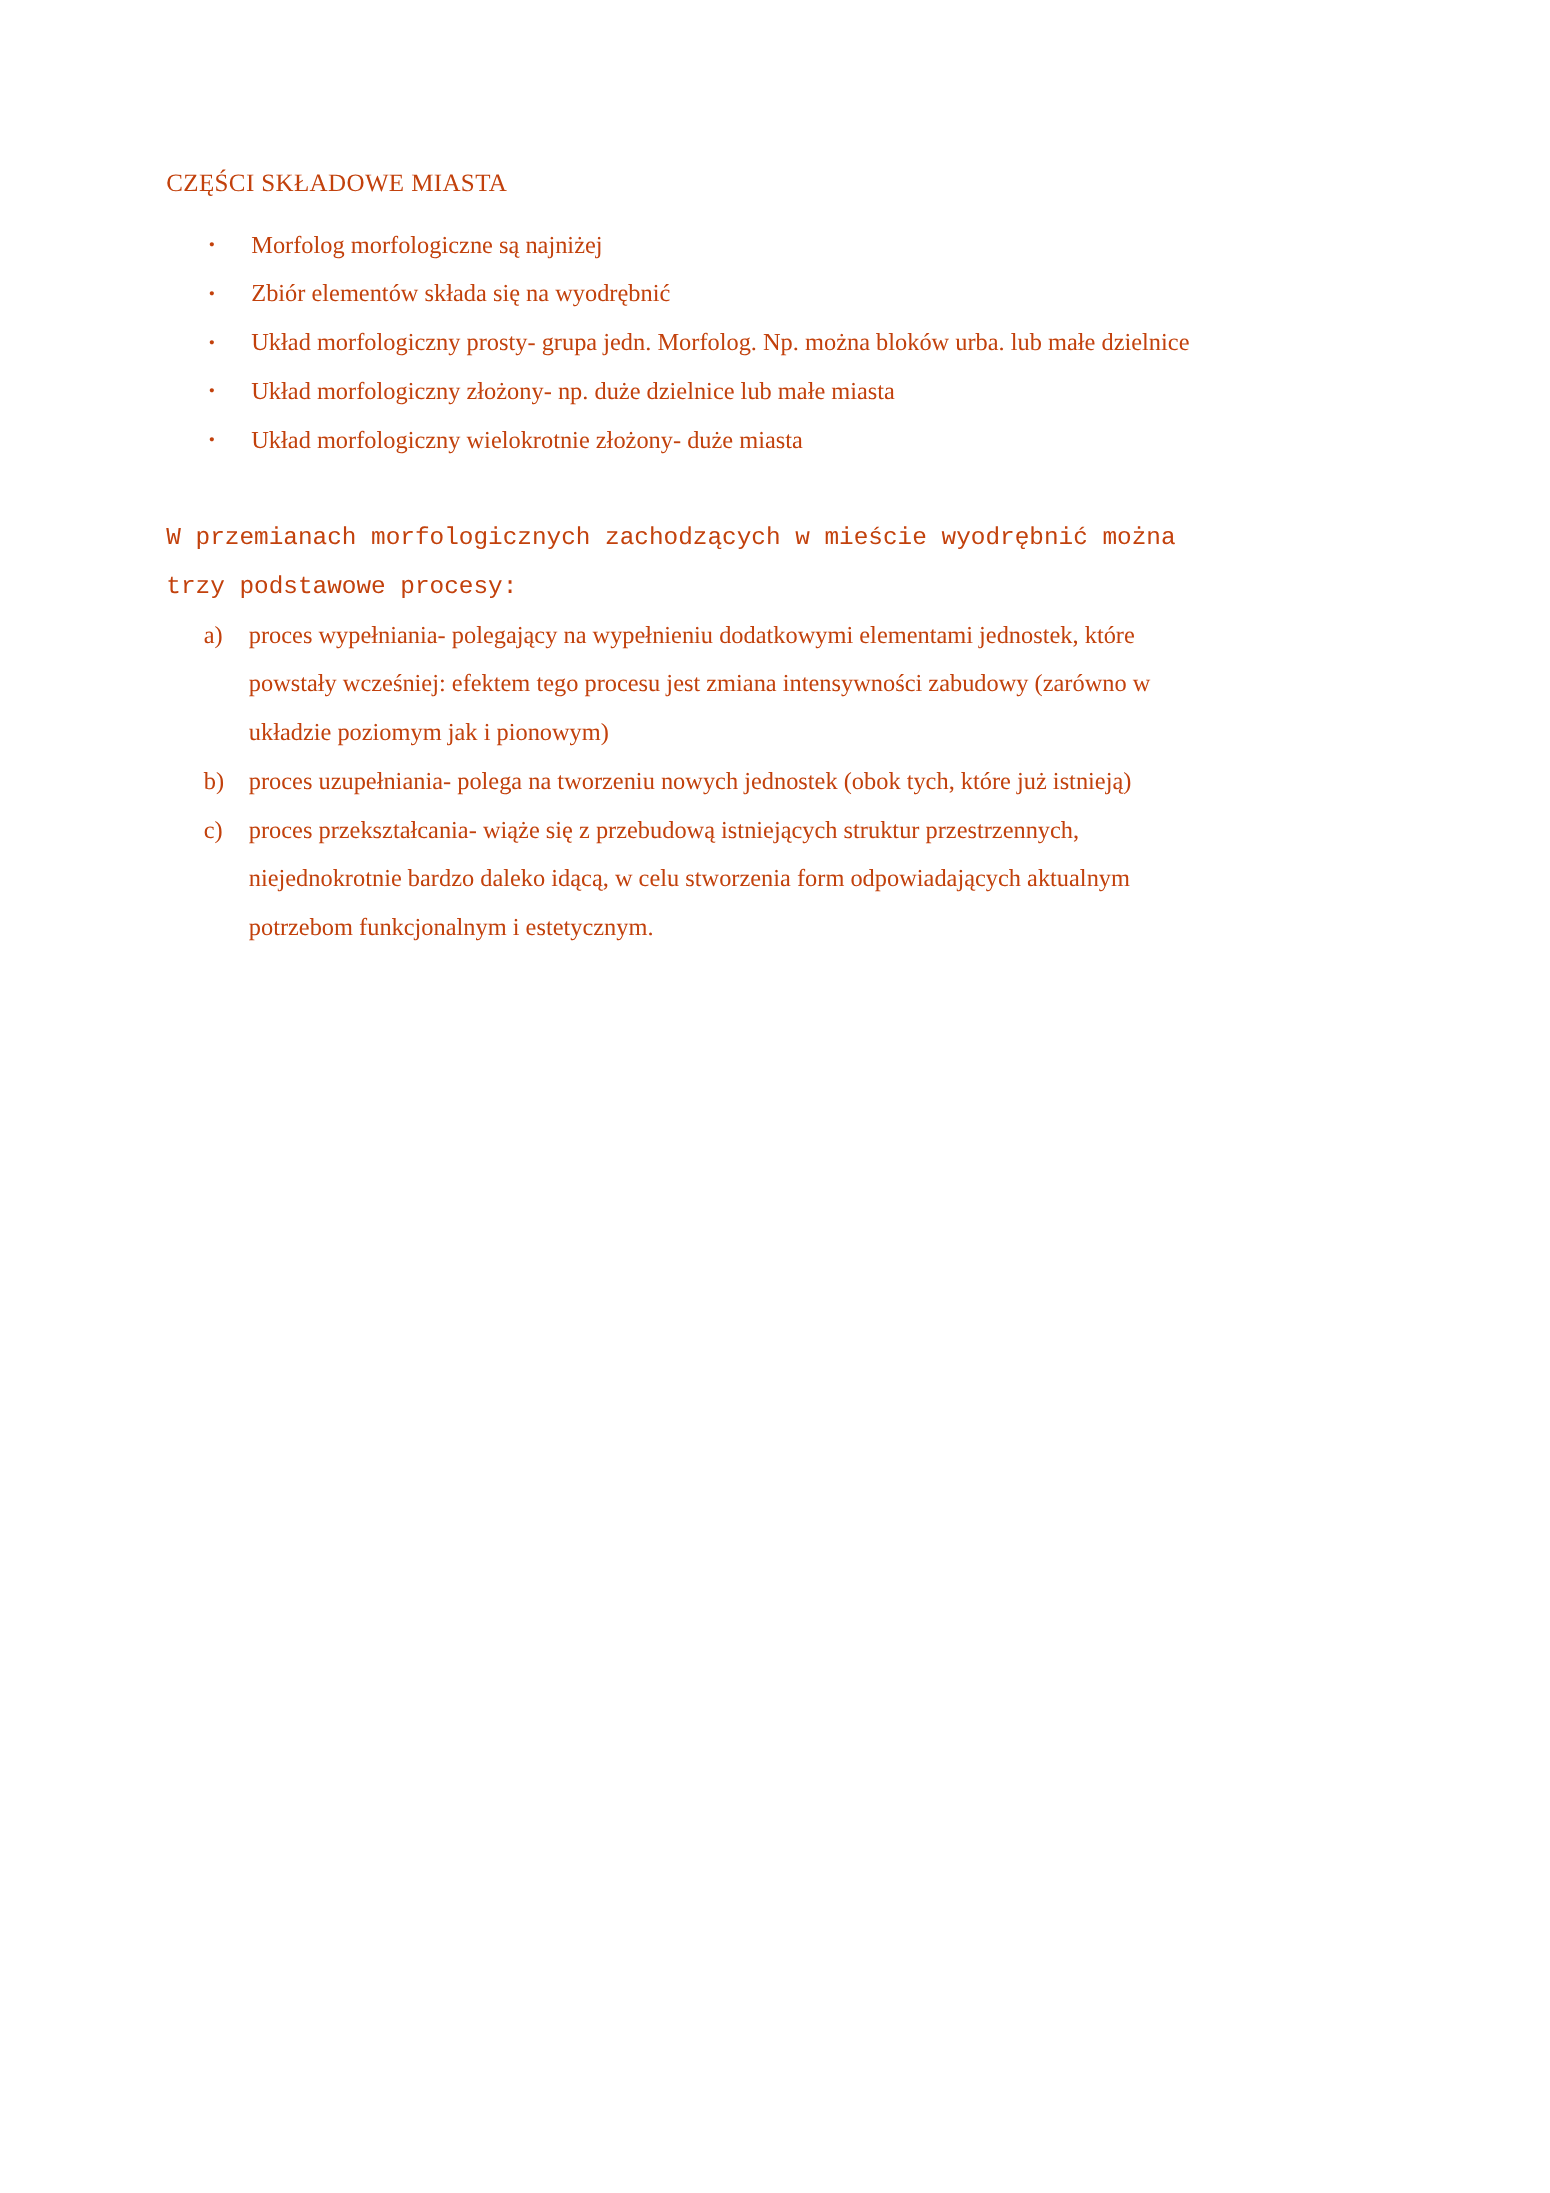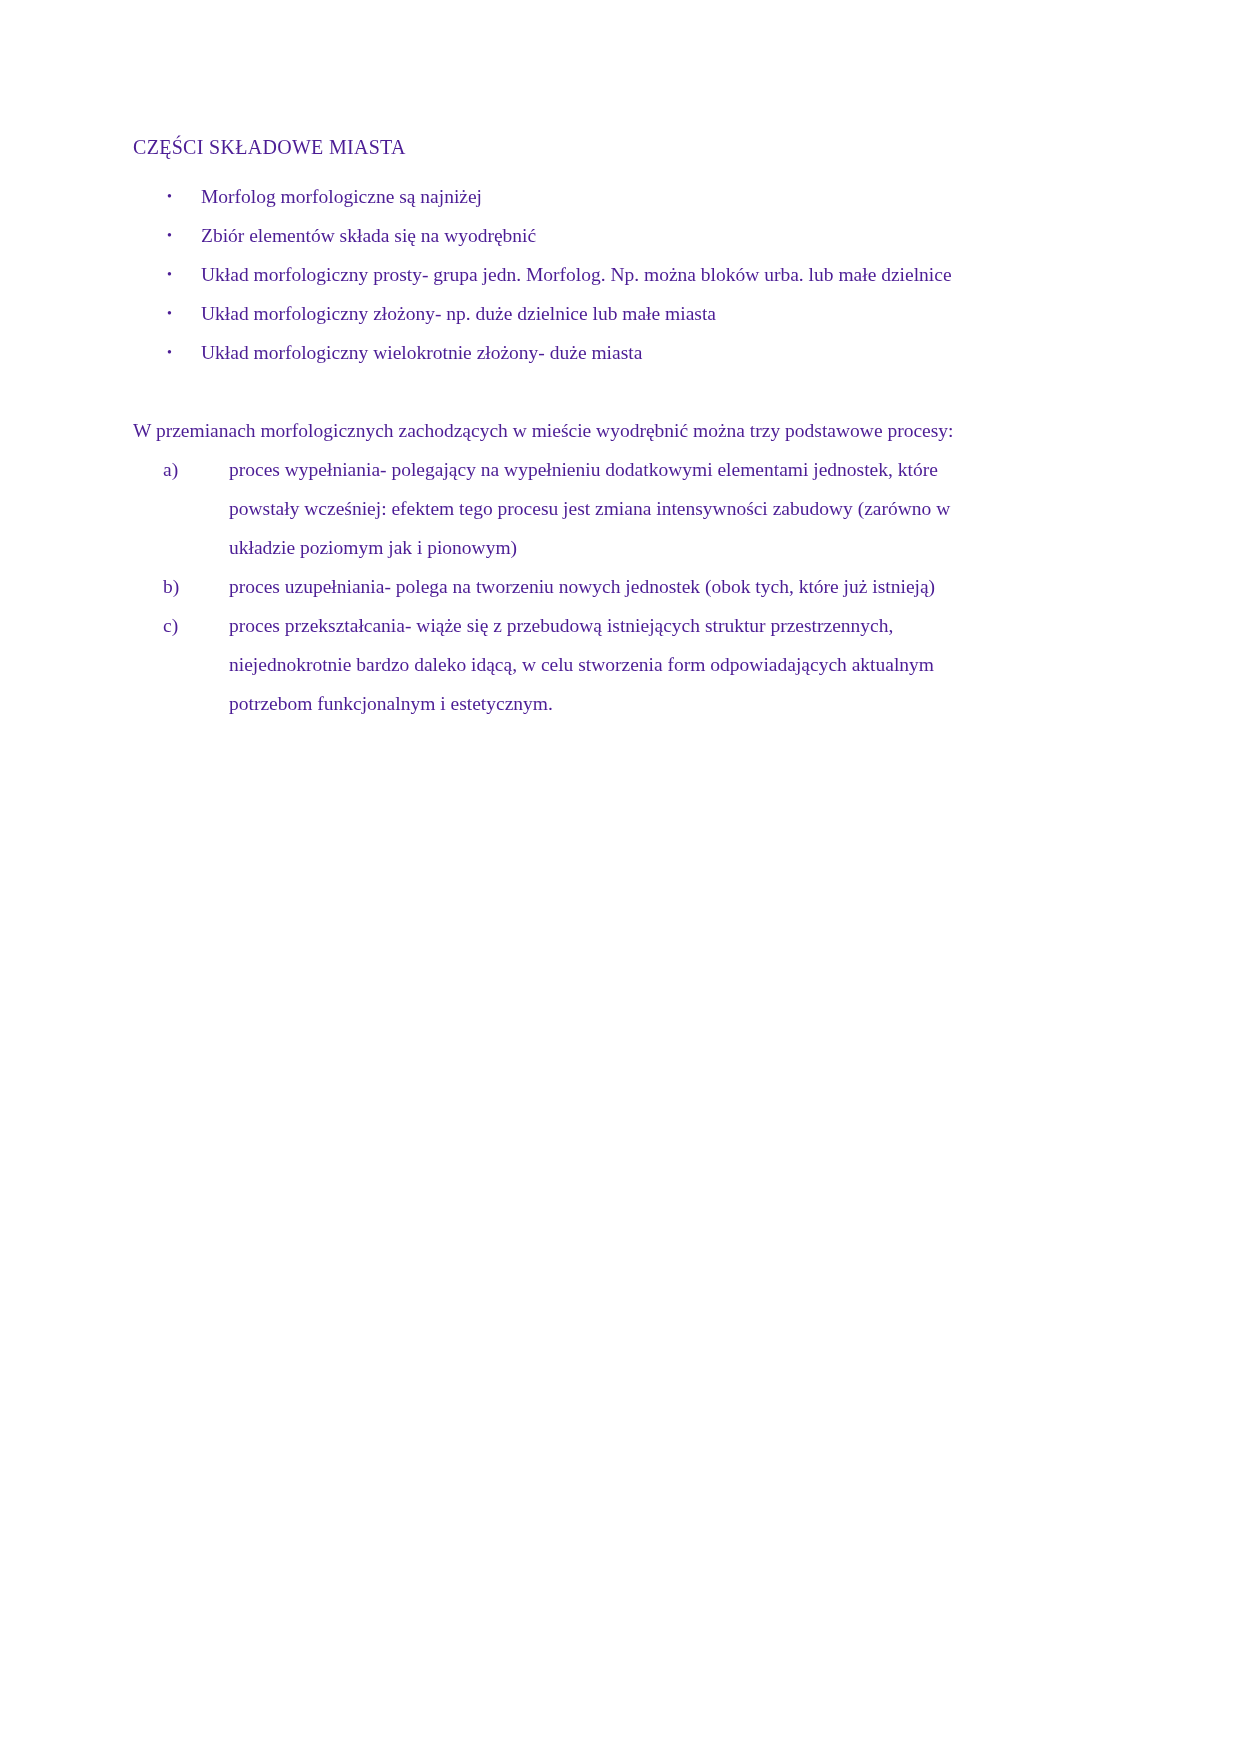--- a/index.html
+++ b/index.html
@@ -6,21 +6,21 @@
     margin: 0;
     padding: 0;
     background: #ffffff;
   }
   .page {
     position: relative;
     width: 1240px;
     height: 1720px;
     background: #ffffff;
     font-family: "Liberation Serif", "DejaVu Serif", serif;
-    color: #4c1d95;
+    color: #c2410c;
     overflow: hidden;
   }
   .content {
     position: absolute;
     left: 133px;
     top: 128px;
     width: 848px;
     font-size: 19.5px;
     line-height: 39px;
   }
@@ -45,38 +45,38 @@
     padding-left: 34px;
     box-sizing: content-box;
     font-size: 14px;
     line-height: 39px;
   }
   .bullet-text {
     flex: 1;
   }
   .intro-para {
     margin: 39px 0 0 0;
+    font-family: Liberation Mono, monospace;
   }
   .lettered-list {
     margin: 0;
     padding: 0;
     list-style: none;
   }
   .lettered-item {
     display: flex;
     align-items: flex-start;
   }
   .letter-marker {
     flex: 0 0 36px;
     padding-left: 30px;
     box-sizing: content-box;
   }
   .letter-text {
     flex: 1;
-    margin-left: 30px;
   }
 </style>
 </head>
 <body>
 
 <div class="page">
   <div class="content">
 
     <h1 class="doc-title">CZĘŚCI SKŁADOWE MIASTA</h1>
 

